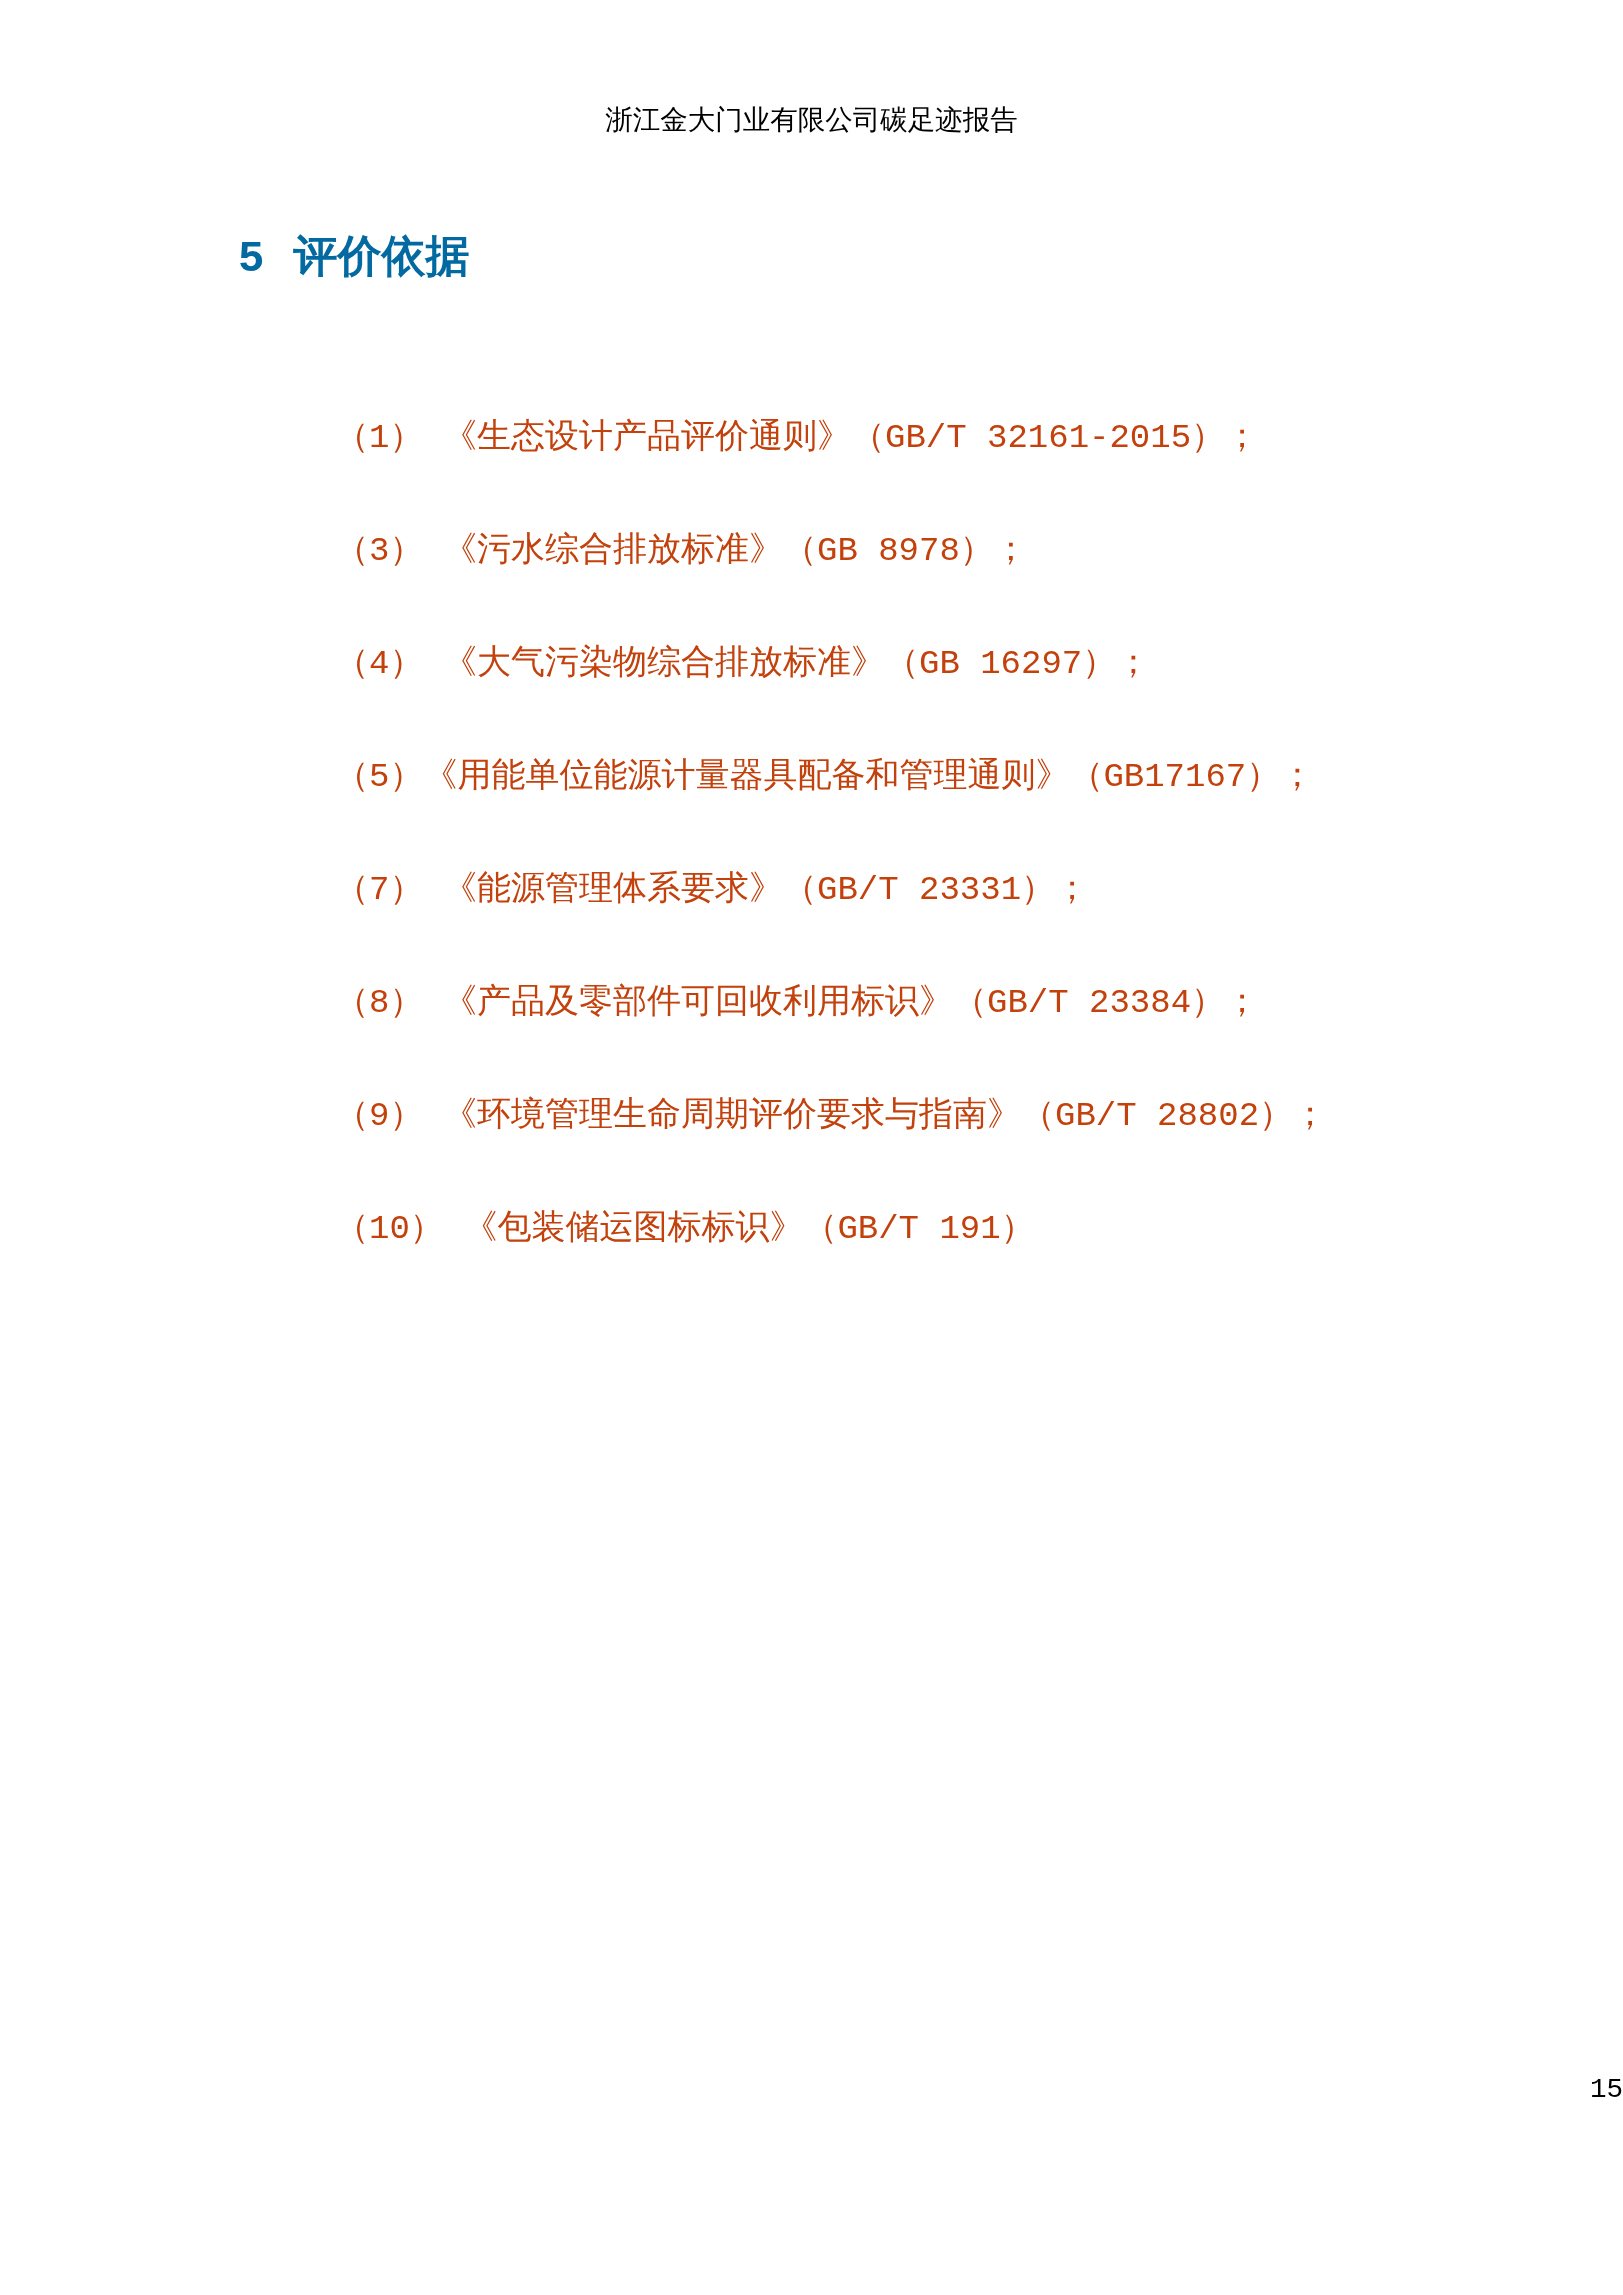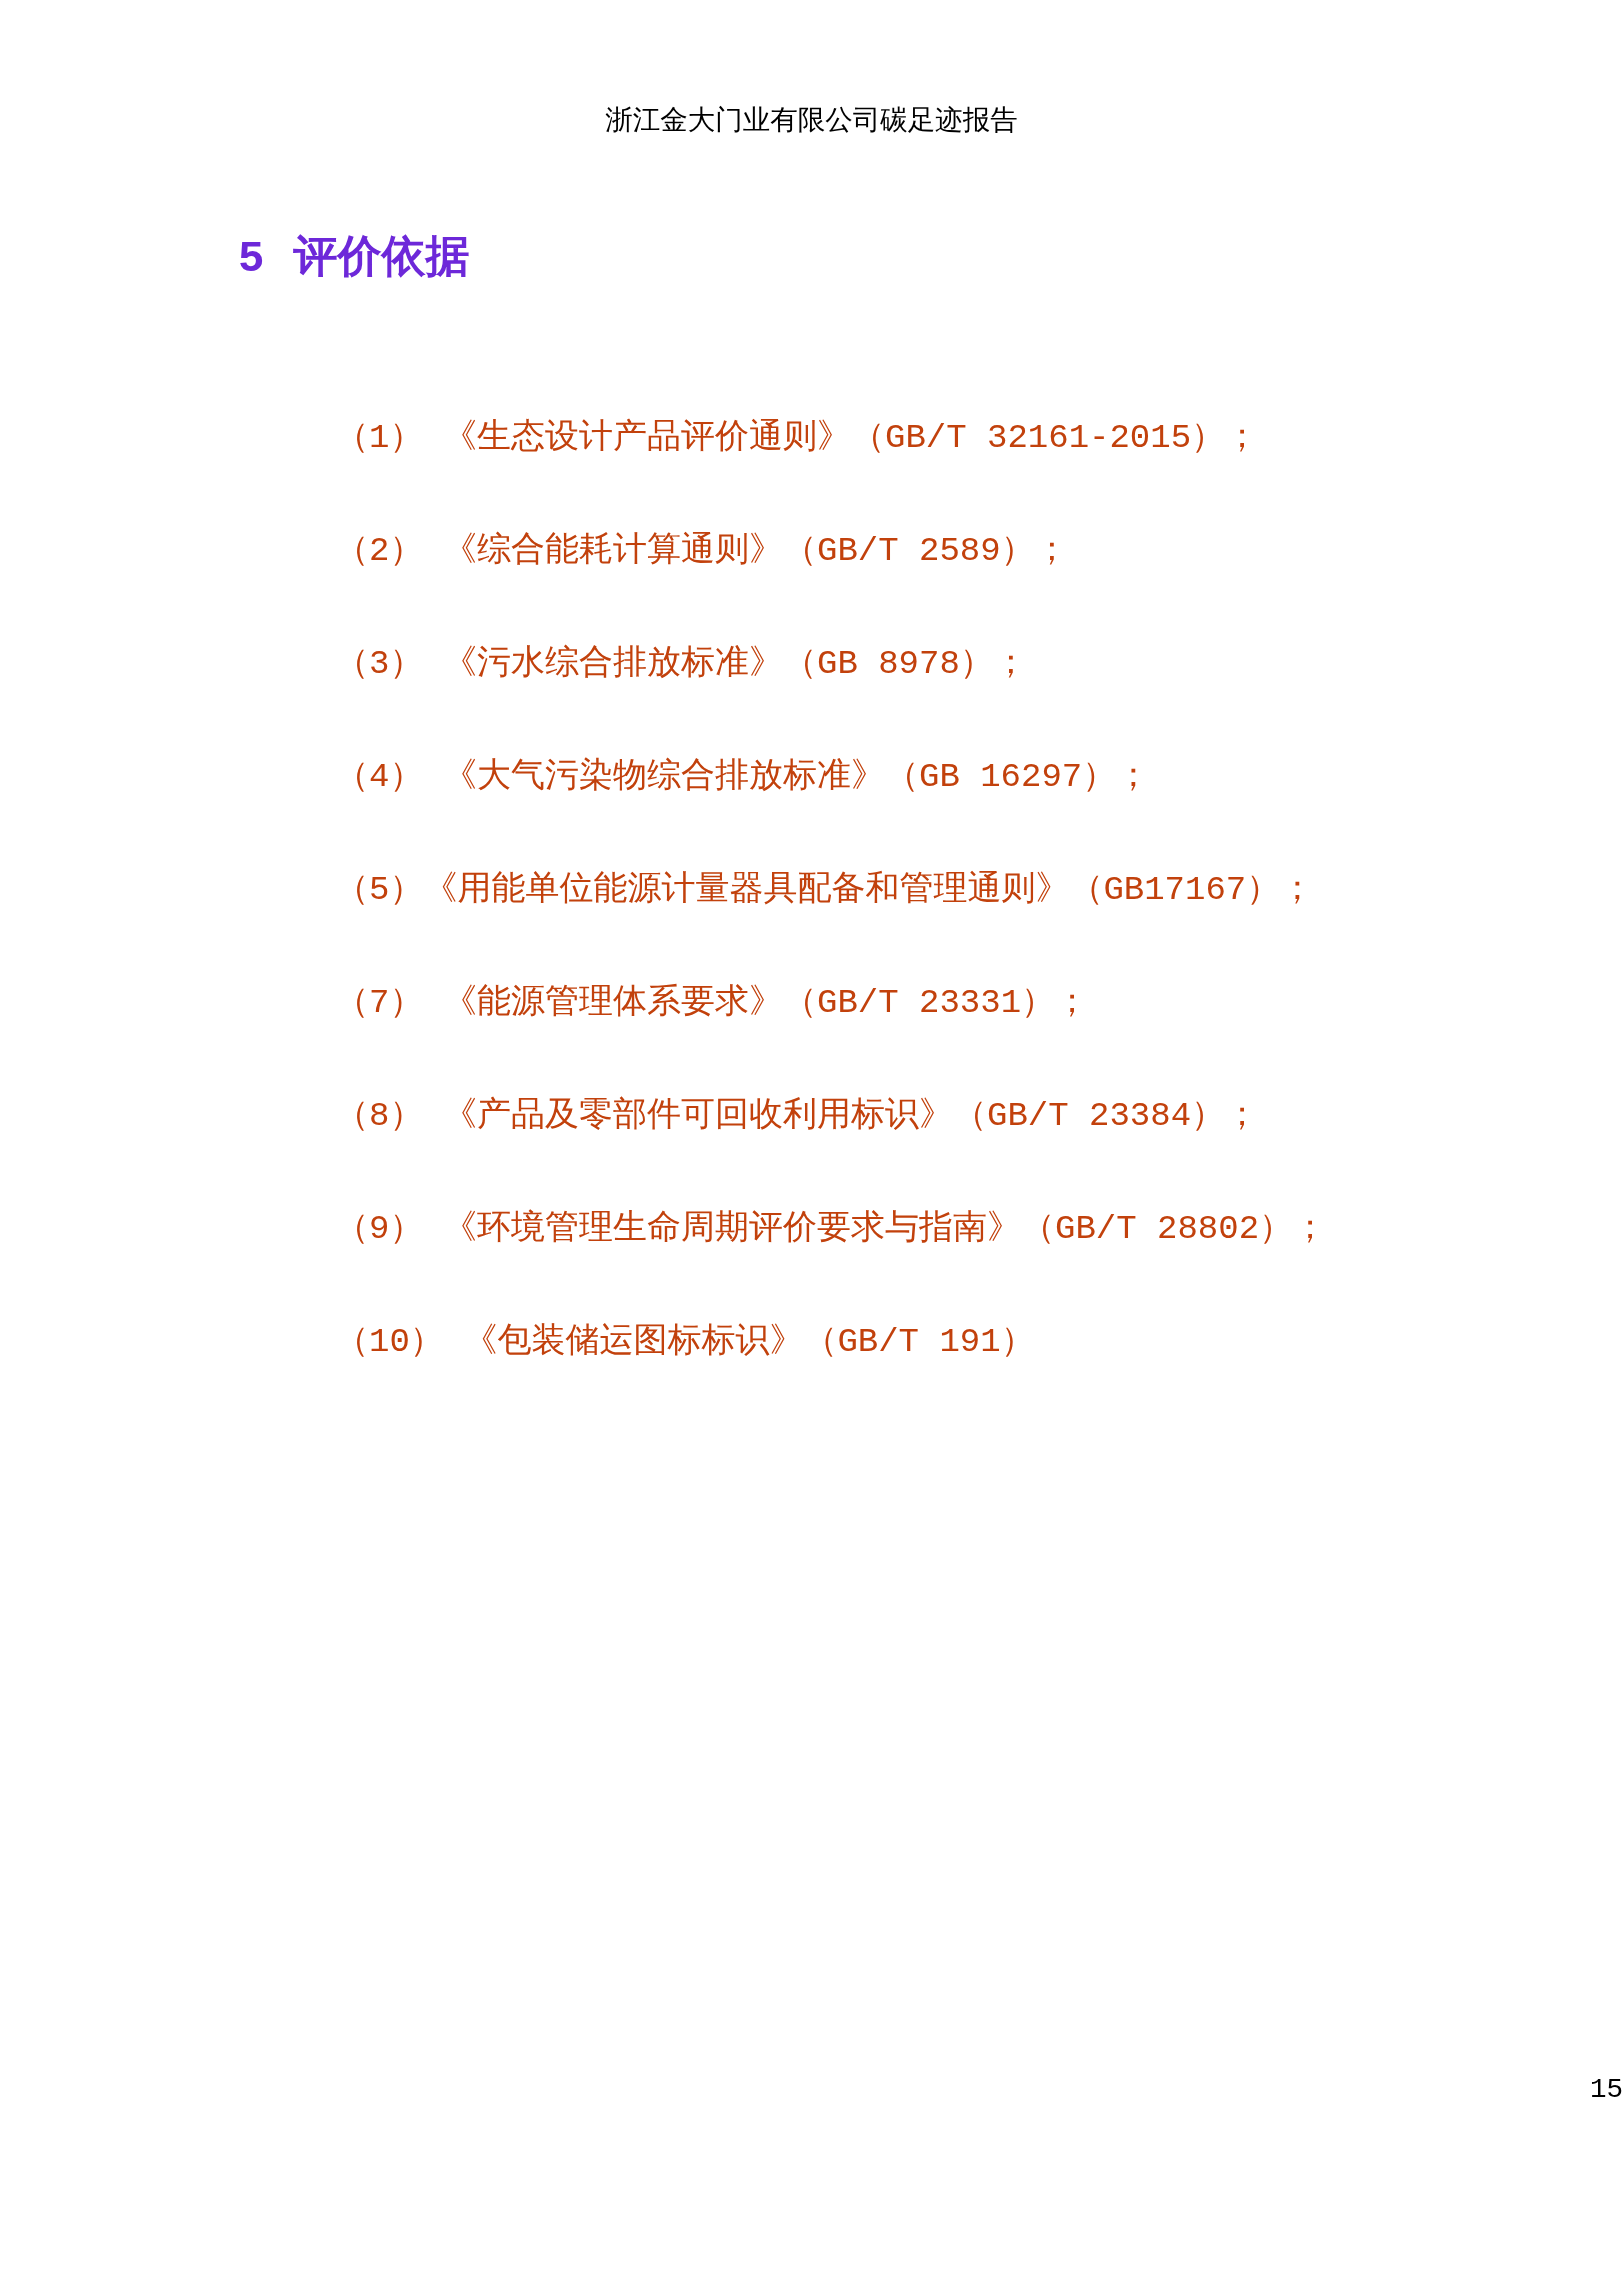--- a/index.html
+++ b/index.html
@@ -27,21 +27,21 @@
     color: #000000;
   }
   .section-heading {
     position: absolute;
     top: 234px;
     left: 238px;
     margin: 0;
     font-size: 44px;
     font-weight: bold;
     line-height: 1.15;
-    color: #6d28d9;
+    color: #0369a1;
     white-space: nowrap;
     text-align: right;
   }
   .section-heading .section-num {
     margin-right: 29px;
   }
   .ref-list {
     position: absolute;
     top: 365px;
     left: 335px;
@@ -76,21 +76,20 @@
 <div class="page">
 
   <div class="doc-header">浙江金大门业有限公司碳足迹报告</div>
 
   <h1 class="section-heading">
     <span class="section-num">5</span><span>评价依据</span>
   </h1>
 
   <div class="ref-list">
     <p class="ref-item"><span class="ref-num">（1）</span><span>《生态设计产品评价通则》（GB/T 32161-2015）；</span></p>
-    <p class="ref-item"><span class="ref-num">（2）</span><span>《综合能耗计算通则》（GB/T 2589）；</span></p>
     <p class="ref-item"><span class="ref-num">（3）</span><span>《污水综合排放标准》（GB 8978）；</span></p>
     <p class="ref-item"><span class="ref-num">（4）</span><span>《大气污染物综合排放标准》（GB 16297）；</span></p>
     <p class="ref-item no-gap"><span class="ref-num">（5）</span><span>《用能单位能源计量器具配备和管理通则》（GB17167）；</span></p>
     <p class="ref-item"><span class="ref-num">（7）</span><span>《能源管理体系要求》（GB/T 23331）；</span></p>
     <p class="ref-item"><span class="ref-num">（8）</span><span>《产品及零部件可回收利用标识》（GB/T 23384）；</span></p>
     <p class="ref-item"><span class="ref-num">（9）</span><span>《环境管理生命周期评价要求与指南》（GB/T 28802）；</span></p>
     <p class="ref-item"><span class="ref-num">（10）</span><span>《包装储运图标标识》（GB/T 191）</span></p>
   </div>
 
   <div class="page-number">15</div>

